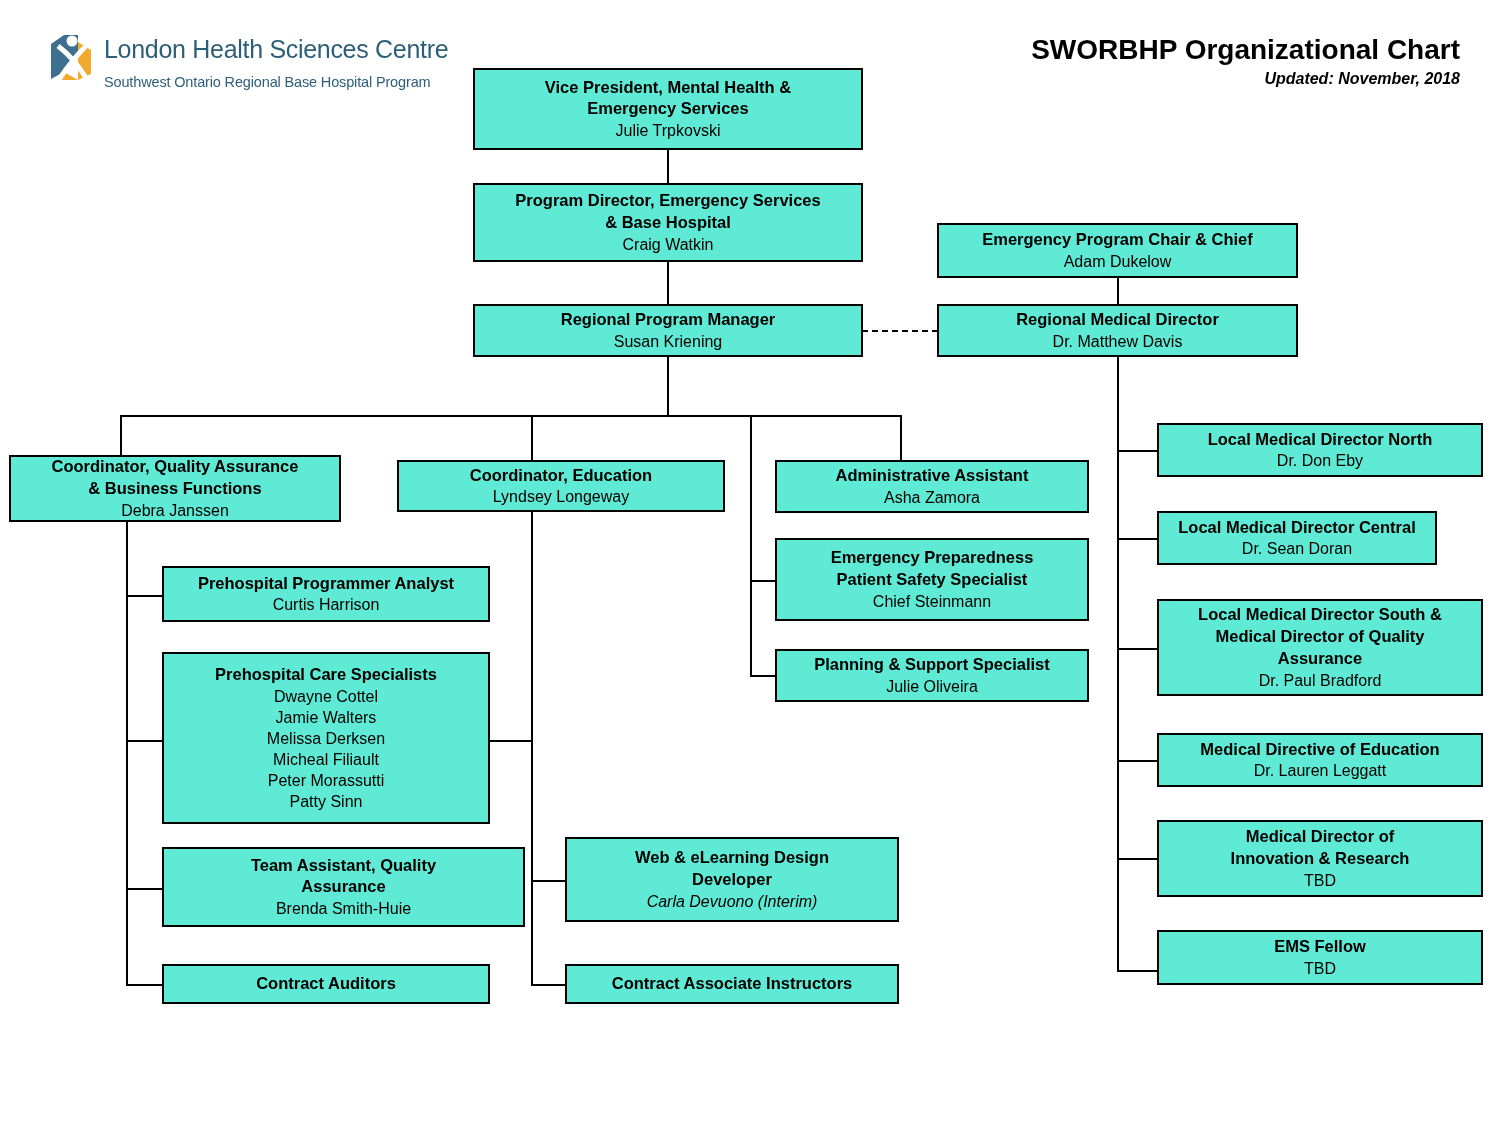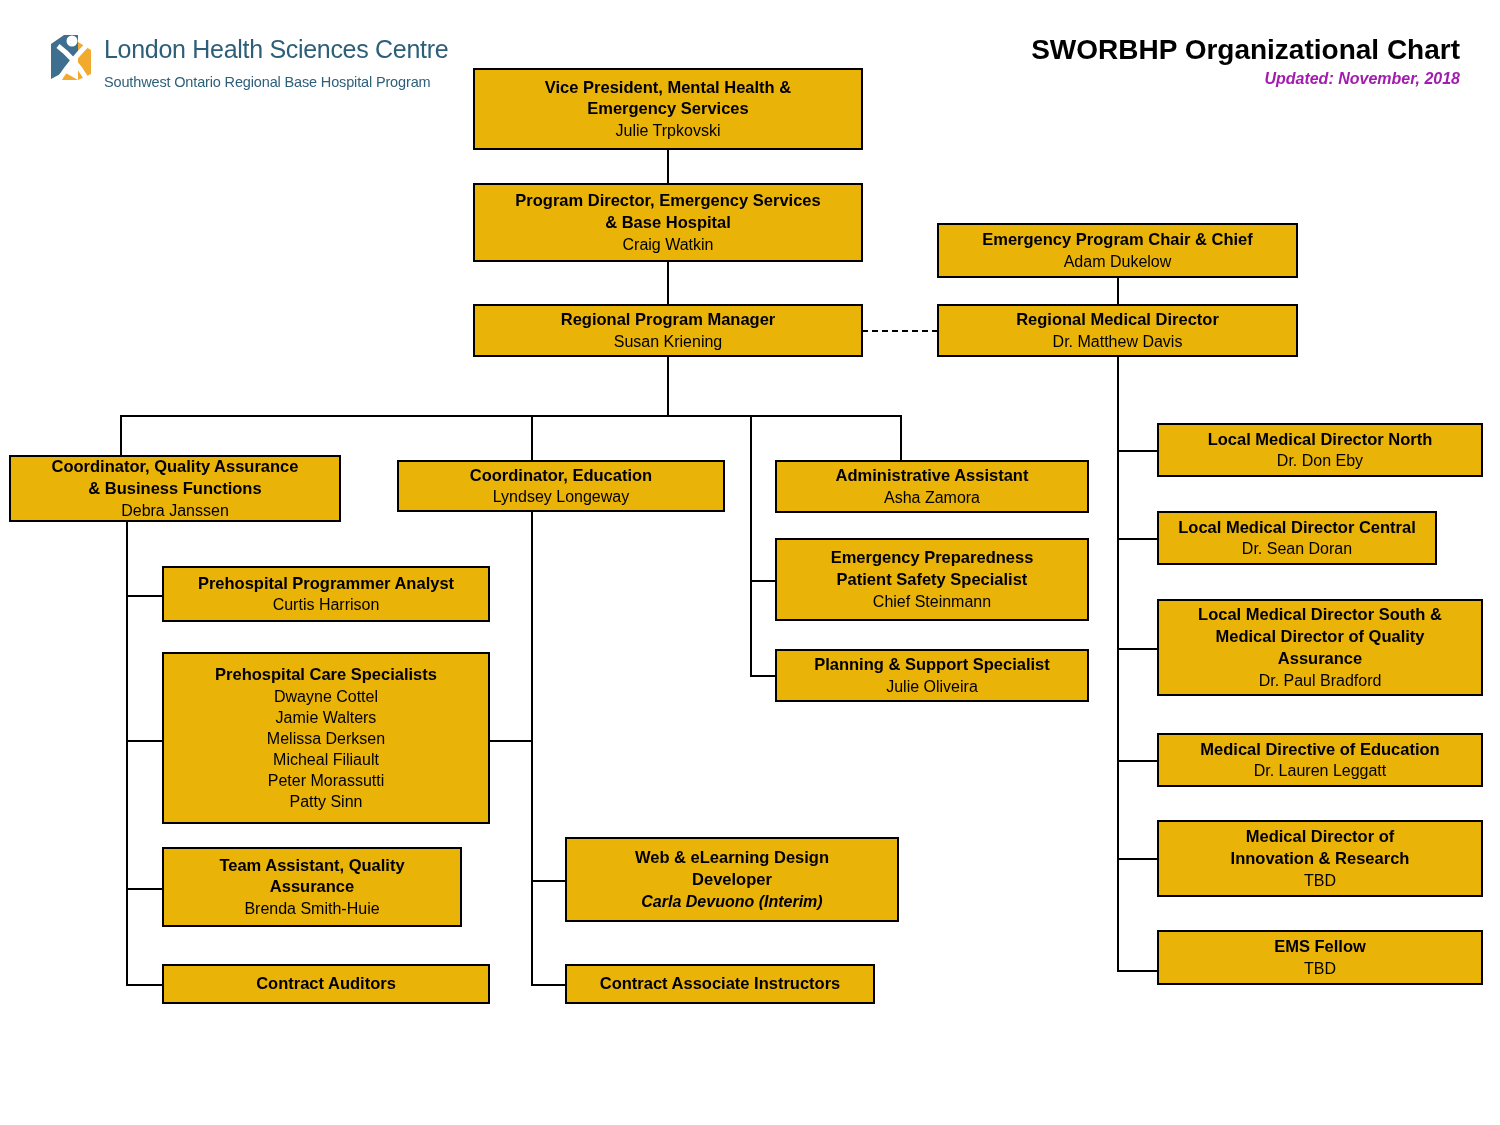--- a/index.html
+++ b/index.html
@@ -58,53 +58,53 @@
     text-align: center;
     white-space: nowrap;
   }
   #chart-updated {
     position: absolute;
     right: 40px;
     top: 70px;
     font-size: 16px;
     font-style: italic;
     font-weight: bold;
-    color: #a21caf;
+    color: #000000;
     text-align: right;
     white-space: nowrap;
     margin-left: 44px;
   }
 
   
   .node {
     position: absolute;
     box-sizing: border-box;
     border: 2px solid #000;
-    background: #eab308;
+    background: #5eead4;
     display: flex;
     flex-direction: column;
     align-items: center;
     justify-content: center;
     text-align: center;
     z-index: 5;
     padding: 2px 18px;
   }
   .node .t {
     font-size: 16.5px;
     font-weight: bold;
     line-height: 1.32;
     color: #000;
   }
   .node .n {
     font-size: 16px;
     font-weight: normal;
     line-height: 1.32;
     color: #000;
   }
-  .node .n.italic { font-style: italic; font-weight: bold; }
+  .node .n.italic { font-style: italic; }
 
   
   .ln {
     position: absolute;
     background: #000;
     z-index: 1;
   }
   .ln.h { height: 2px; }
   .ln.v { width: 2px; }
   .dash {
@@ -211,40 +211,40 @@
   <div class="node" style="left:162px; top:566px; width:328px; height:56px;">
     <div class="t">Prehospital Programmer Analyst</div>
     <div class="n">Curtis Harrison</div>
   </div>
 
   <div class="node" style="left:162px; top:652px; width:328px; height:172px;">
     <div class="t">Prehospital Care Specialists</div>
     <div class="n">Dwayne Cottel<br>Jamie Walters<br>Melissa Derksen<br>Micheal Filiault<br>Peter Morassutti<br>Patty Sinn</div>
   </div>
 
-  <div class="node" style="left:162px; top:847px; width:300px; height:80px;">
+  <div class="node" style="left:162px; top:847px; width:363px; height:80px;">
     <div class="t">Team Assistant, Quality<br>Assurance</div>
     <div class="n">Brenda Smith-Huie</div>
   </div>
 
   <div class="node" style="left:162px; top:964px; width:328px; height:40px;">
     <div class="t">Contract Auditors</div>
   </div>
 
   <div class="node" style="left:397px; top:460px; width:328px; height:52px;">
     <div class="t">Coordinator, Education</div>
     <div class="n">Lyndsey Longeway</div>
   </div>
 
   <div class="node" style="left:565px; top:837px; width:334px; height:85px;">
     <div class="t">Web &amp; eLearning Design<br>Developer</div>
     <div class="n italic">Carla Devuono (Interim)</div>
   </div>
 
-  <div class="node" style="left:565px; top:964px; width:310px; height:40px;text-align:right;">
+  <div class="node" style="left:565px; top:964px; width:334px; height:40px;text-align:right;">
     <div class="t">Contract Associate Instructors</div>
   </div>
 
   <div class="node" style="left:775px; top:460px; width:314px; height:53px;">
     <div class="t">Administrative Assistant</div>
     <div class="n">Asha Zamora</div>
   </div>
 
   <div class="node" style="left:775px; top:538px; width:314px; height:83px;">
     <div class="t">Emergency Preparedness<br>Patient Safety Specialist</div>

